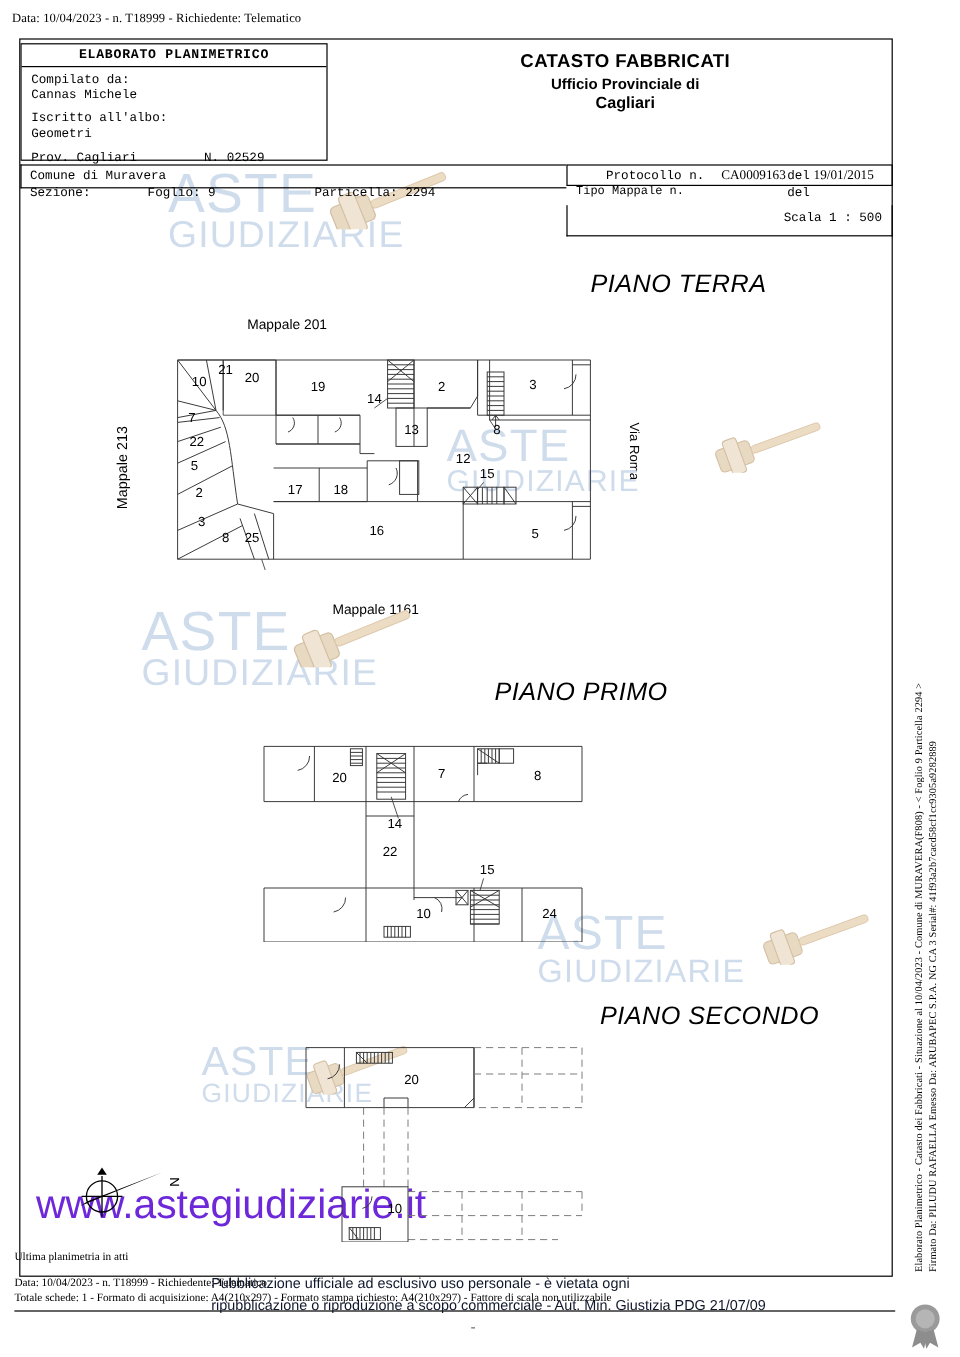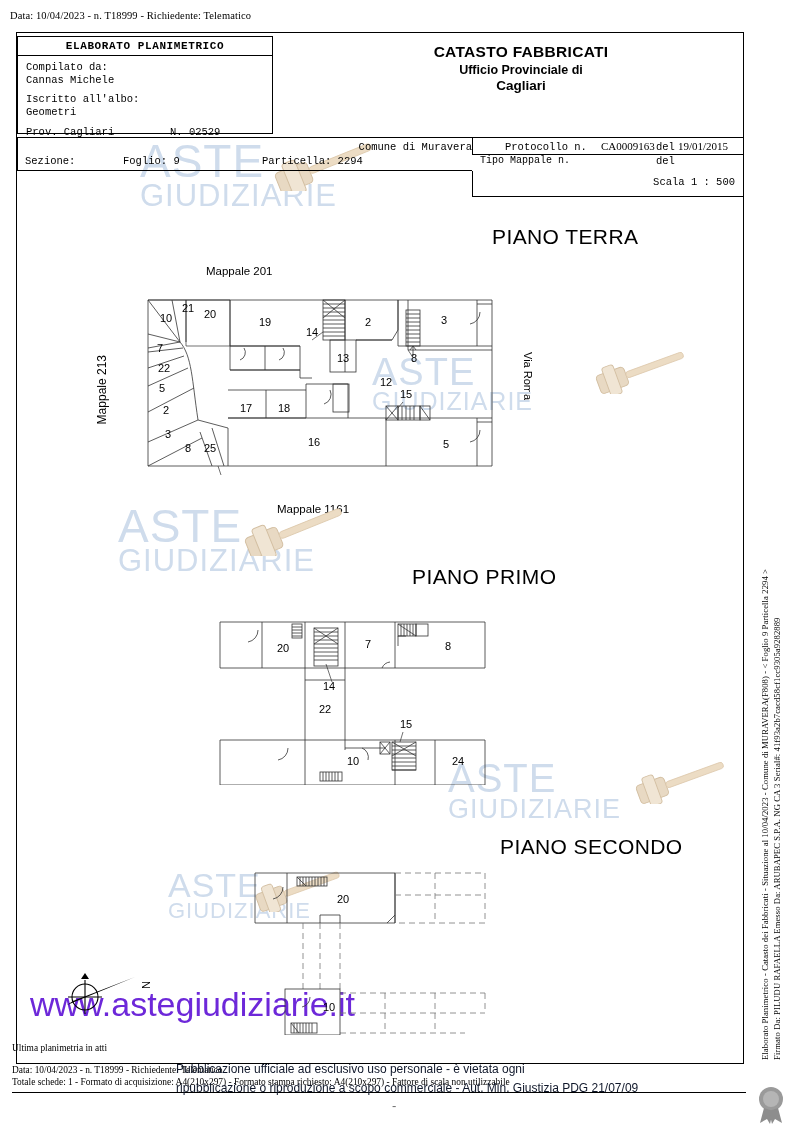--- a/index.html
+++ b/index.html
@@ -26,28 +26,28 @@
   #agency{left:356px;top:42px;width:330px;text-align:center;}
   #agency div{font-weight:bold;}
   .ag1{font-size:12.5px;}
   .ag2{font-size:15.5px;letter-spacing:.3px;margin-top:1px;}
   .ag3{font-size:12.5px;margin-top:2px;}
   .ag4{font-size:13.5px;margin-top:1px;}
 
   
   #info-table{left:17px;top:137px;width:727px;height:60px;}
   .it-cell{position:absolute;box-sizing:border-box;font-size:10.5px;}
-  #it-l1{left:0;top:0;width:455px;height:34px;border:1.3px solid #000;border-right:none;text-align:right;}
+  #it-l1{left:0;top:0;width:455px;height:20px;border:1.3px solid #000;border-right:none;}
   #it-r1{left:455px;top:0;width:272px;height:18px;border:1.3px solid #000;}
   #it-l2{left:0;top:34px;width:455px;height:26px;border:1.3px solid #000;border-top:none;border-right:none;}
   #it-r2{left:455px;top:34px;width:272px;height:26px;border:1.3px solid #000;border-top:none;}
   .row-a{padding:3px 0 0 7px;white-space:pre;}
   .row-b{padding:2px 0 0 7px;white-space:pre;}
 
-  .floor-title{font-family:"Liberation Sans",sans-serif;font-size:21px;letter-spacing:.4px;}
+  .floor-title{font-family:"Liberation Sans",sans-serif;font-size:21px;letter-spacing:.4px;font-style:italic;}
   .map-label{font-family:"Liberation Sans",sans-serif;font-size:11.5px;}
   .room-num{font-family:"Liberation Sans",sans-serif;font-size:11px;}
   .vert-lab{font-family:"Liberation Sans",sans-serif;font-size:12px;
      writing-mode:vertical-rl;transform:rotate(180deg);}
   .vert-lab2{font-family:"Liberation Sans",sans-serif;font-size:11px;
      writing-mode:vertical-rl;}
 
   
   .side-text{position:absolute;font-family:"Liberation Serif",serif;font-size:8.6px;
      writing-mode:vertical-rl;transform:rotate(180deg);white-space:nowrap;letter-spacing:.1px;}

